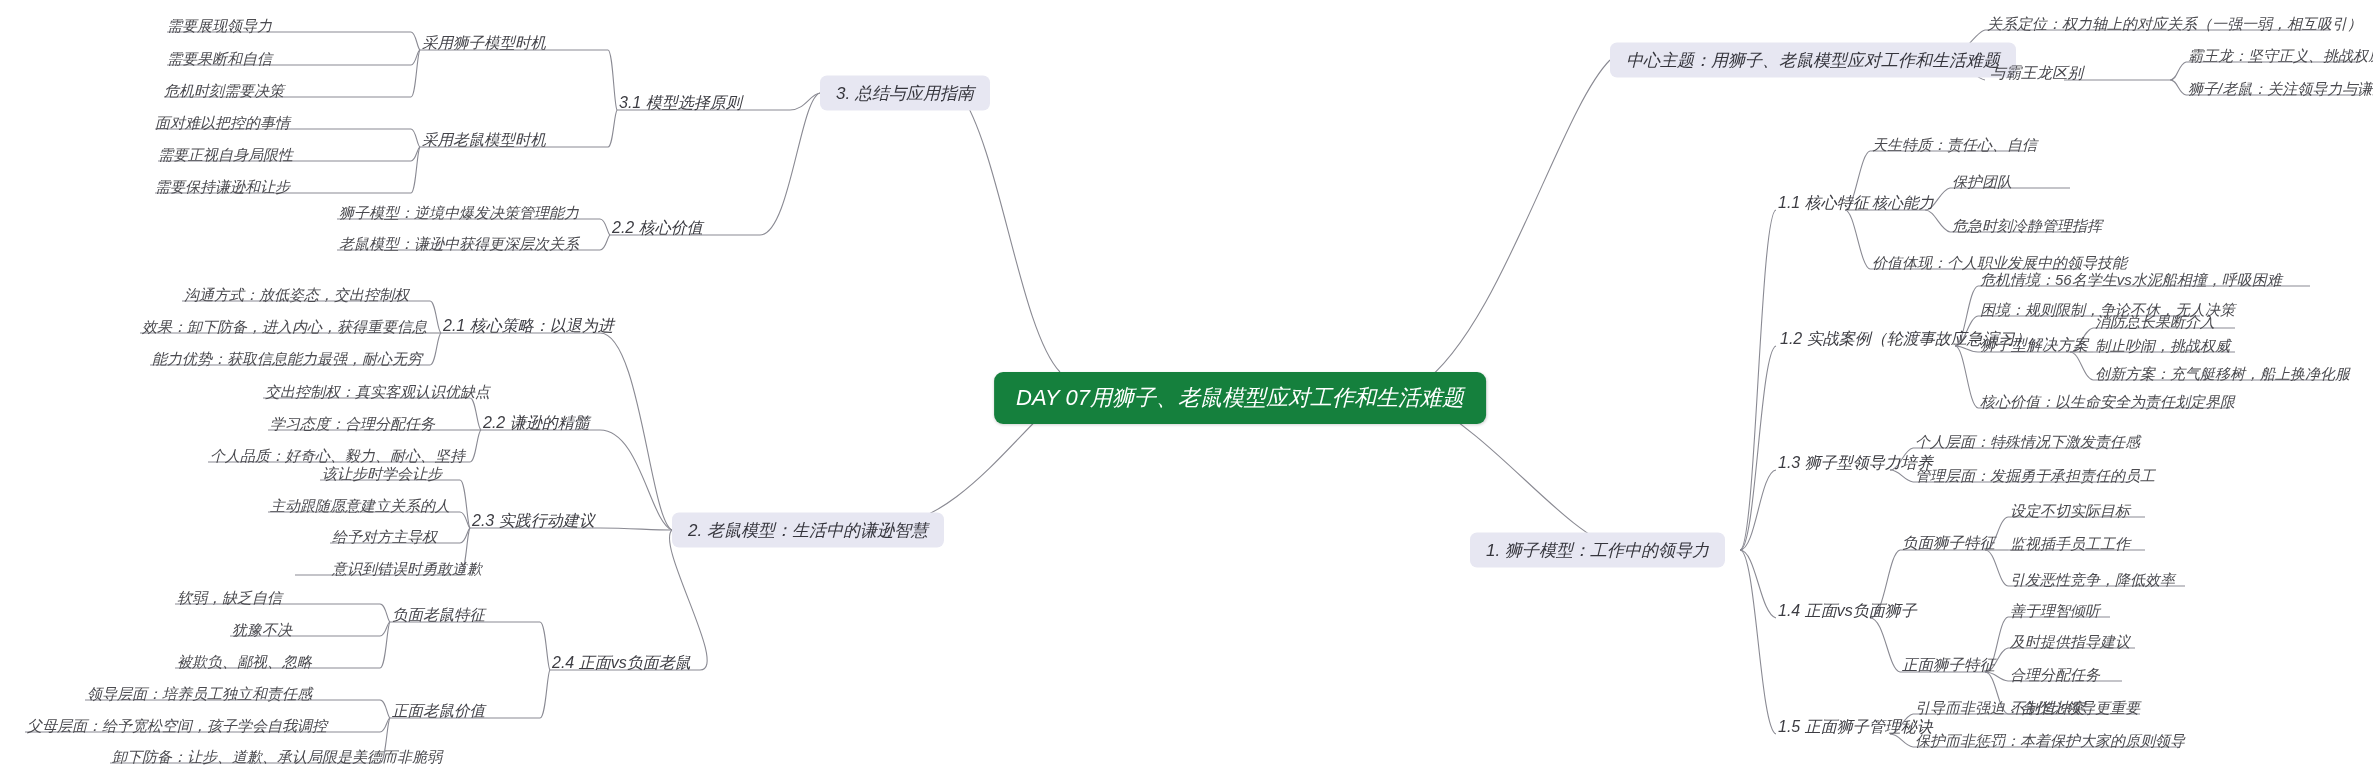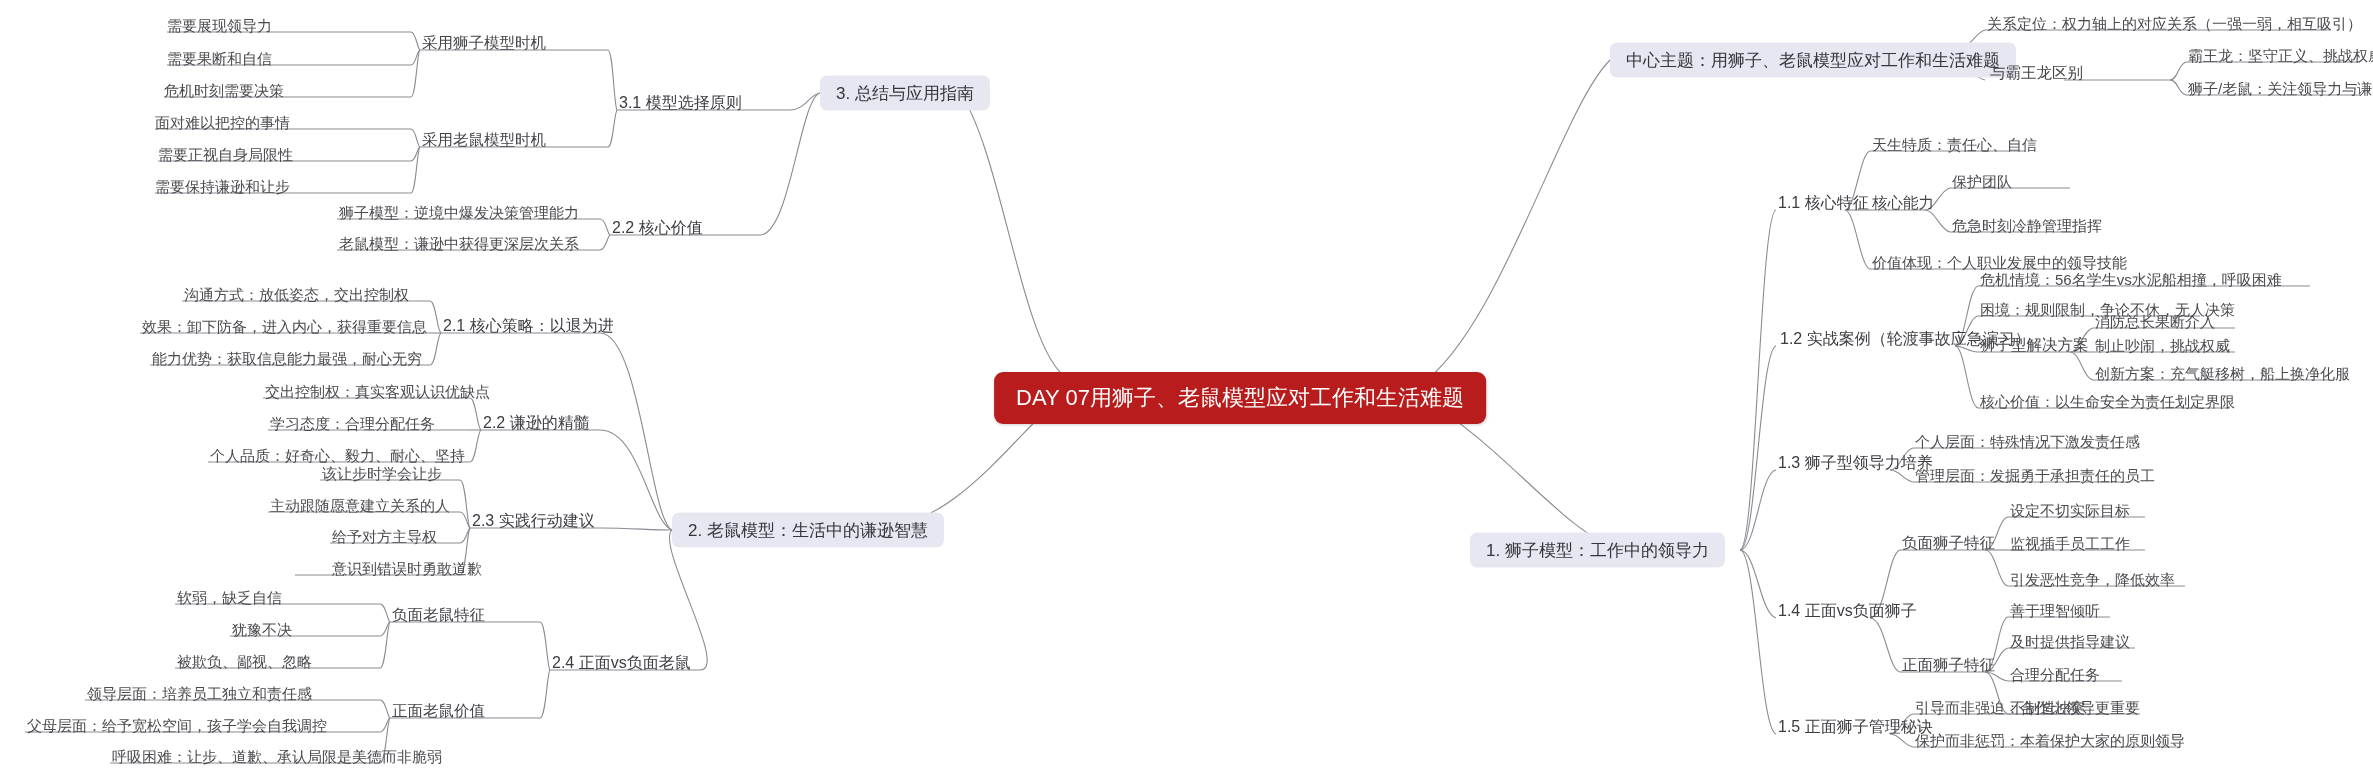--- a/index.html
+++ b/index.html
@@ -1,27 +1,27 @@
 <!DOCTYPE html>
 <html><head>
 <meta charset="utf-8">
 <style>
   html,body{margin:0;padding:0;background:#ffffff;}
   body{font-family:"Liberation Sans","DejaVu Sans",sans-serif;}
-  #canvas{position:relative;width:2373px;height:782px;overflow:hidden;background:#fff;}
+  #canvas{position:relative;width:2373px;height:782px;overflow:hidden;background:#fff;font-style:italic;}
   #wires{position:absolute;left:0;top:0;width:2373px;height:782px;pointer-events:none;}
   .node{position:absolute;white-space:nowrap;color:#3b3b3f;line-height:1;}
   
   .leaf{font-size:15px;color:#4a4a4f;transform:translateY(-50%);}
   .mid{font-size:15.5px;color:#44444a;transform:translateY(-50%);text-align:right;}
   .sec{font-size:16px;color:#3c3c42;transform:translateY(-50%);}
   
   .boxed{background:#e7e7f2;border-radius:7px;padding:9px 16px;font-size:17px;color:#35353c;
          transform:translateY(-50%);box-sizing:border-box;}
-  .root{background:#b91c1c;color:#ffffff;border-radius:9px;padding:15px 22px;font-size:22px;
+  .root{background:#15803d;color:#ffffff;border-radius:9px;padding:15px 22px;font-size:22px;
         transform:translate(-50%,-50%);box-shadow:0 1px 3px rgba(0,0,0,.18);}
 </style>
 </head>
 <body>
 
 <div id="canvas">
 
   <svg id="wires" viewBox="0 0 2373 782">
     <g fill="none" stroke="#8a8a93" stroke-width="1.1">
 
@@ -218,21 +218,21 @@
   <div class="node leaf" style="left:332px;top:536px;">给予对方主导权</div>
   <div class="node leaf" style="left:297px;top:568px;margin-left:35px;">意识到错误时勇敢道歉</div>
   <div class="node sec" style="left:472px;top:521px;">2.3 实践行动建议</div>
 
   <div class="node leaf" style="left:177px;top:597px;">软弱，缺乏自信</div>
   <div class="node leaf" style="left:232px;top:629px;">犹豫不决</div>
   <div class="node leaf" style="left:177px;top:661px;">被欺负、鄙视、忽略</div>
   <div class="node mid" style="left:392px;top:615px;">负面老鼠特征</div>
   <div class="node leaf" style="left:87px;top:693px;">领导层面：培养员工独立和责任感</div>
   <div class="node leaf" style="left:27px;top:725px;">父母层面：给予宽松空间，孩子学会自我调控</div>
-  <div class="node leaf" style="left:112px;top:756px;">呼吸困难：让步、道歉、承认局限是美德而非脆弱</div>
+  <div class="node leaf" style="left:112px;top:756px;">卸下防备：让步、道歉、承认局限是美德而非脆弱</div>
   <div class="node mid" style="left:392px;top:711px;">正面老鼠价值</div>
   <div class="node sec" style="left:552px;top:663px;">2.4 正面vs负面老鼠</div>
   <div class="node boxed" style="left:672px;top:530px;">2. 老鼠模型：生活中的谦逊智慧</div>
 
   <div class="node root" style="left:1240px;top:398px;">DAY 07用狮子、老鼠模型应对工作和生活难题</div>
 
   <div class="node boxed" style="left:1610px;top:60px;">中心主题：用狮子、老鼠模型应对工作和生活难题</div>
   <div class="node leaf" style="left:1987px;top:23px;">关系定位：权力轴上的对应关系（一强一弱，相互吸引）</div>
   <div class="node mid" style="left:1990px;top:73px;">与霸王龙区别</div>
   <div class="node leaf" style="left:2188px;top:55px;">霸王龙：坚守正义、挑战权威</div>

